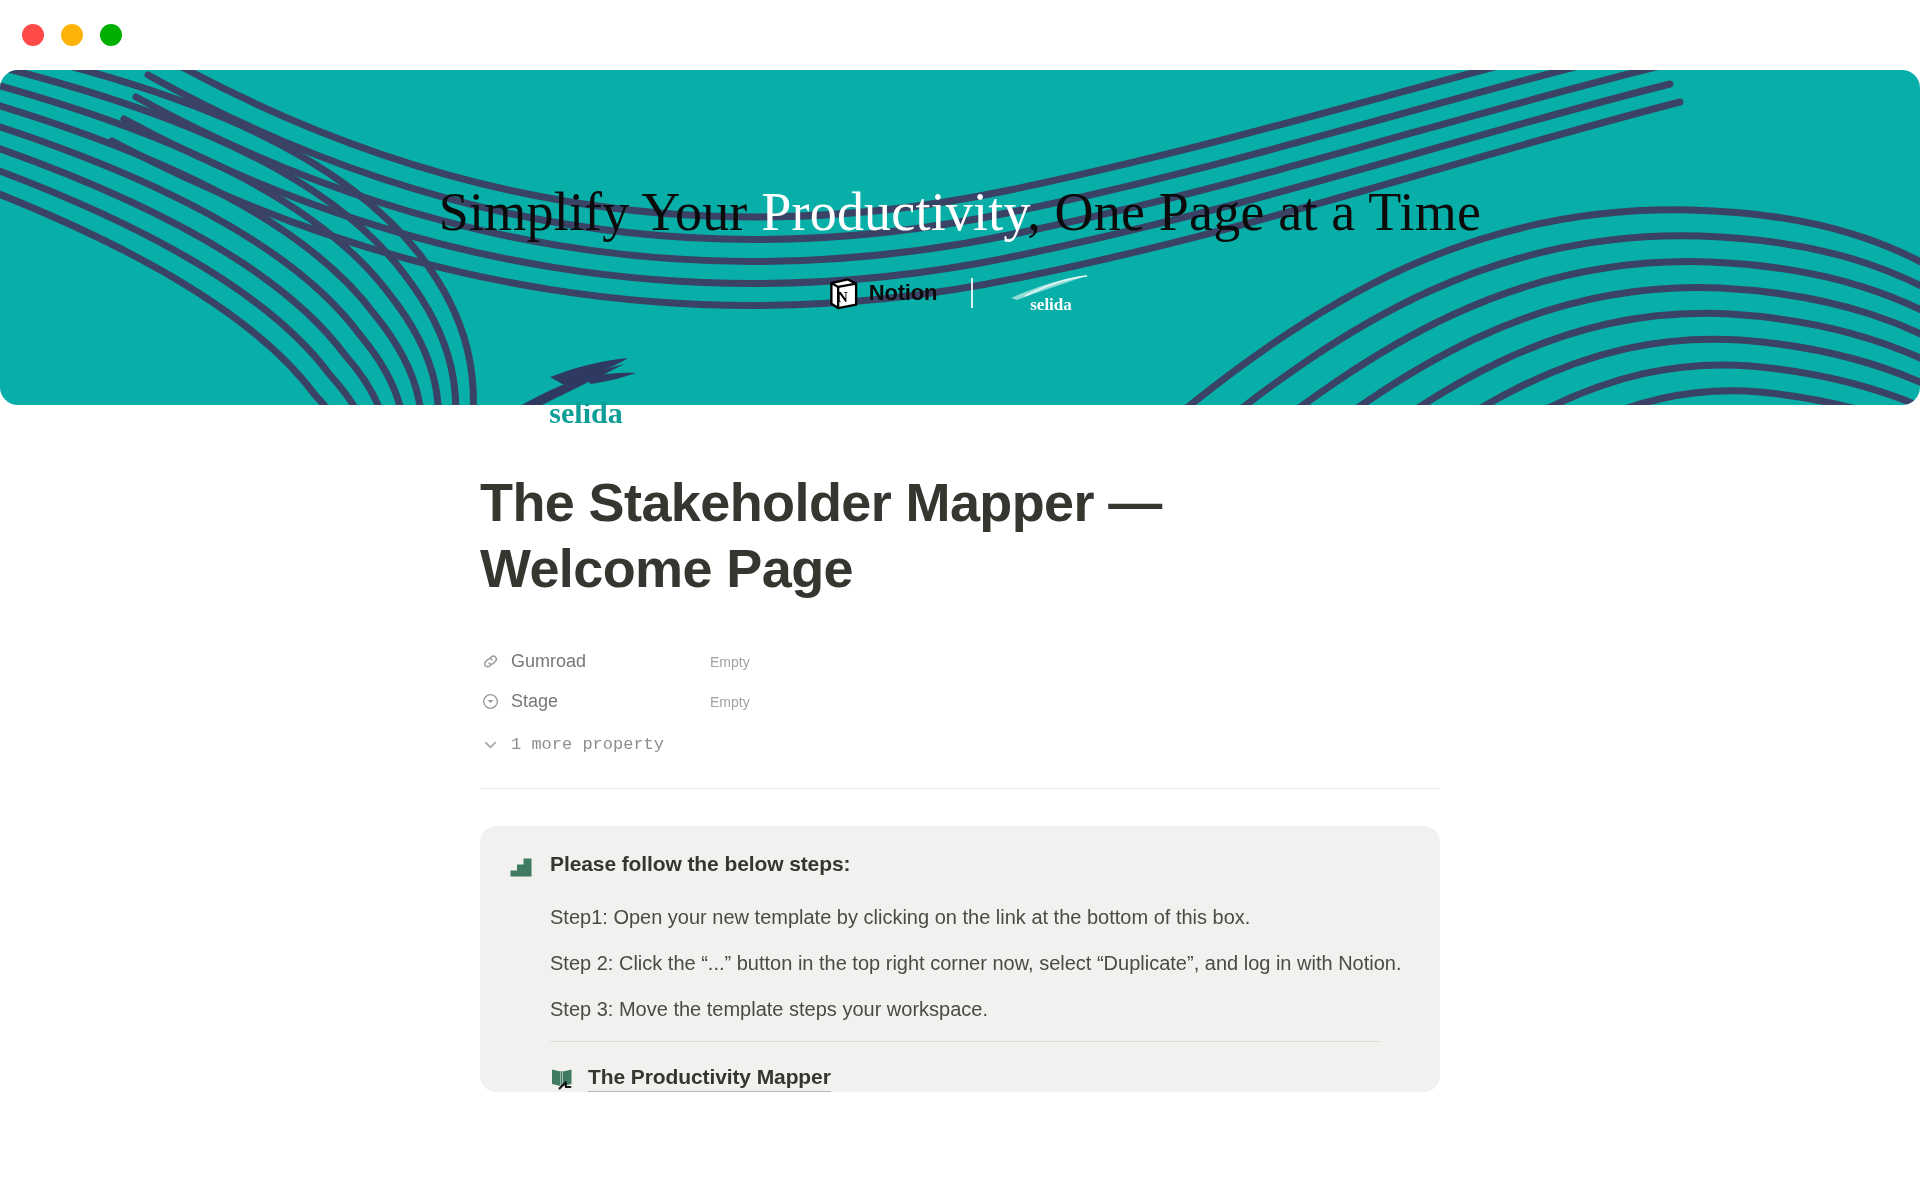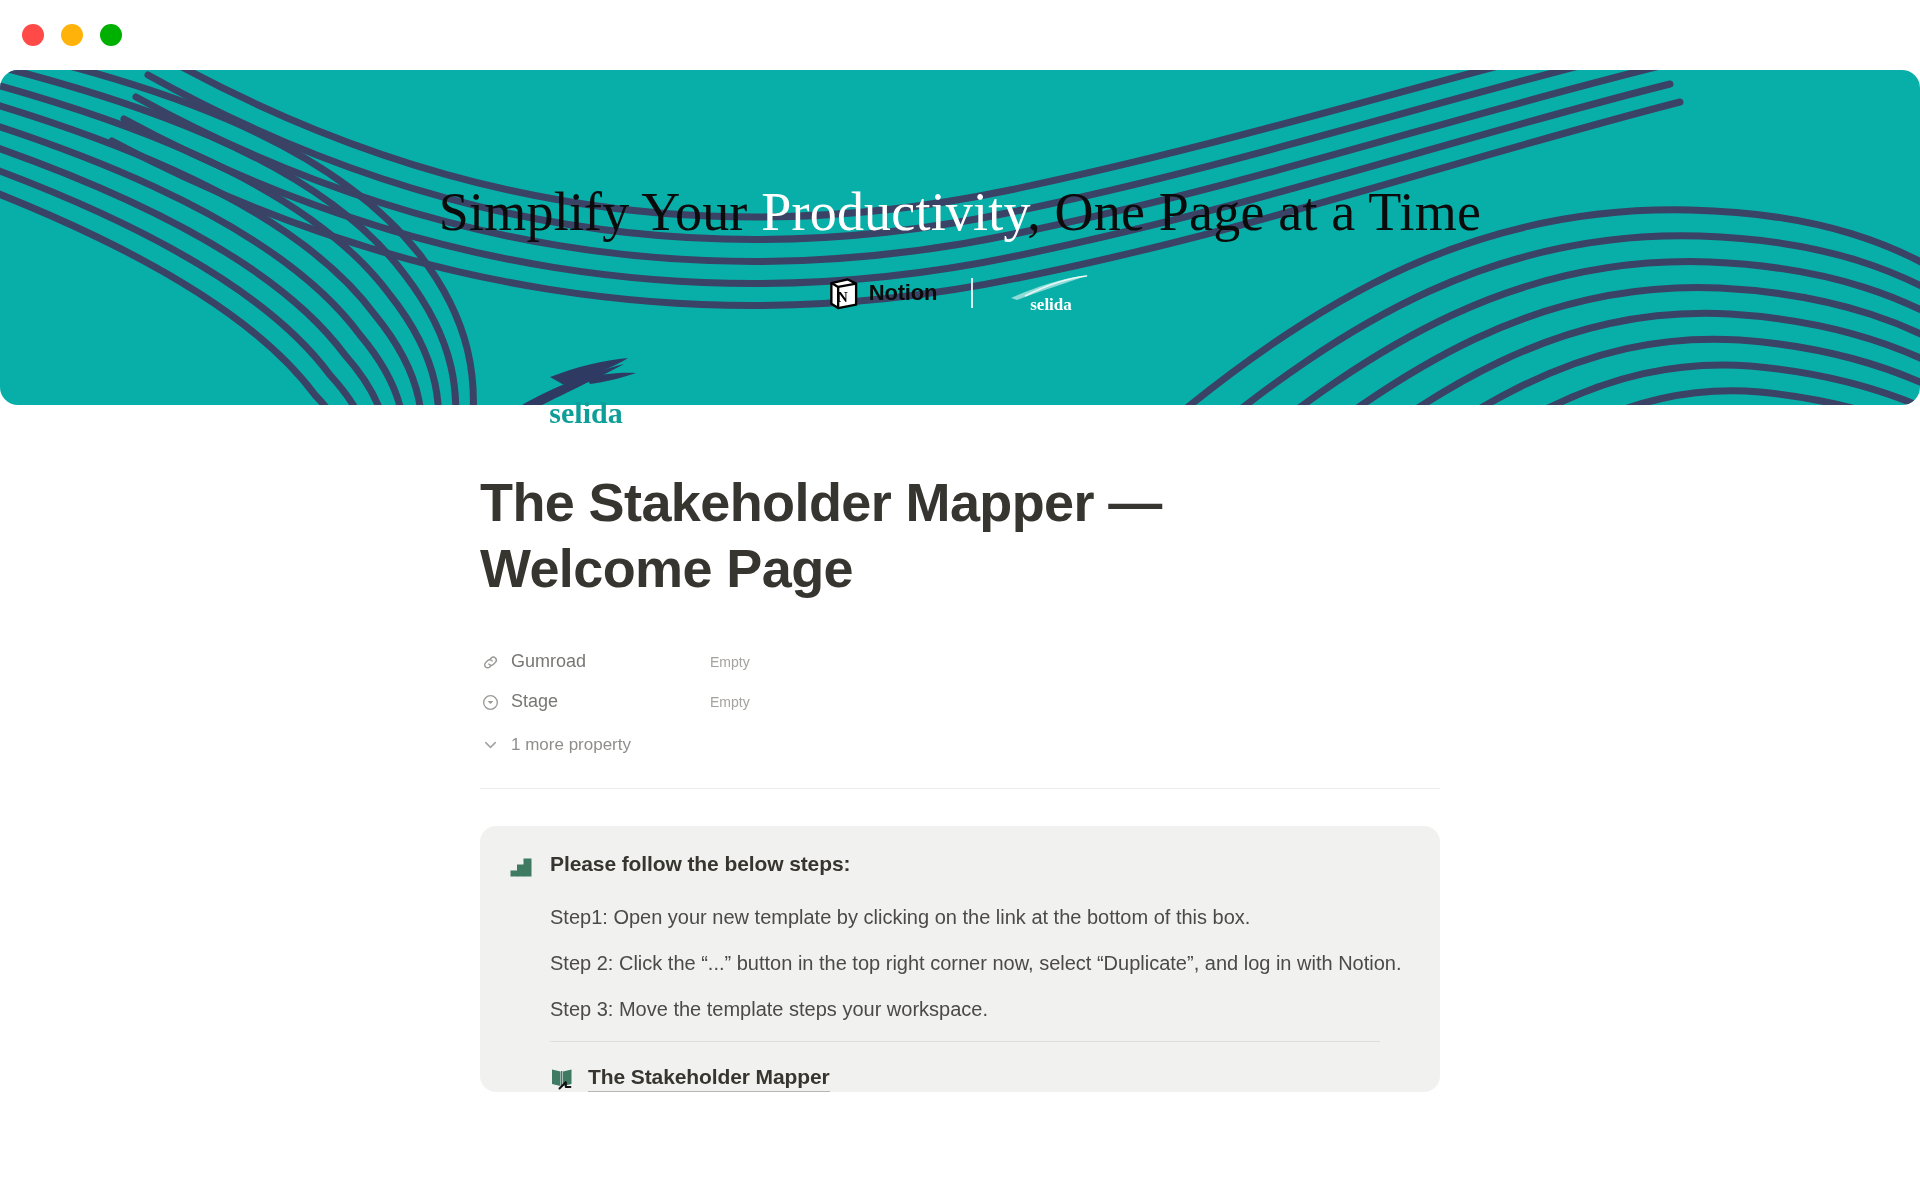--- a/index.html
+++ b/index.html
@@ -102,40 +102,40 @@
     width:920px;
   }
 
   
   .props{ margin-top:40px; }
   .prop-row{
     display:flex; align-items:center;
     height:40px;
   }
   .prop-key{
-    display:flex; align-items:flex-end;
+    display:flex; align-items:flex-start;
     width:230px;
     gap:11px;
   }
   .prop-icon{
     width:20px; height:20px;
     display:flex; align-items:center; justify-content:center;
     color:#9B9A97;
     flex:none;
   }
   .prop-icon svg{ display:block; }
   .prop-label{
     font-size:18px; color:#77757350; color:#787774;
   }
   .prop-value{
     font-size:14px; color:#A5A39F;
   }
   .more-prop{
     display:flex; align-items:center; gap:11px;
-    height:40px; margin-top:3px;
+    height:40px; margin-top:3px;font-family:Liberation Mono, monospace;
   }
   .more-prop-label{ font-size:17px; color:#908E8B; }
   .chev{ width:20px; height:20px; color:#A5A39F; display:flex; align-items:center; justify-content:center; }
 
   .hr{
     width:960px;
     height:1px; background:#EDECEA;
     margin:23px 0 0 0;
   }
 
@@ -325,18 +325,18 @@
       <div class="callout-hr"></div>
 
       <div class="callout-link">
         <svg class="book-icon" viewBox="0 0 26 24">
           <path d="M2 3.5 L10.5 5.5 L10.5 20 L2 18 Z" fill="#3F7A63"></path>
           <path d="M13 5.5 L21.5 3.5 L21.5 18 L13 20 Z" fill="#3F7A63"></path>
           <path d="M11.7 4.9 L11.7 20.5" stroke="#3F7A63" stroke-width="1.4"></path>
           <path d="M9.5 22.5 L15.5 16.5" stroke="#111" stroke-width="2" stroke-linecap="round" fill="none"></path>
           <path d="M15.8 16.3 L15.8 21 M15.8 16.3 L11.2 16.3" stroke="#111" stroke-width="2" stroke-linecap="round" fill="none" transform="rotate(180 15.8 18.6)"></path>
         </svg>
-        <span class="link-text">The Stakeholder Mapper</span>
+        <span class="link-text">The Productivity Mapper</span>
       </div>
     </div>
 
   </div>
 </div>
 
 </body></html>

